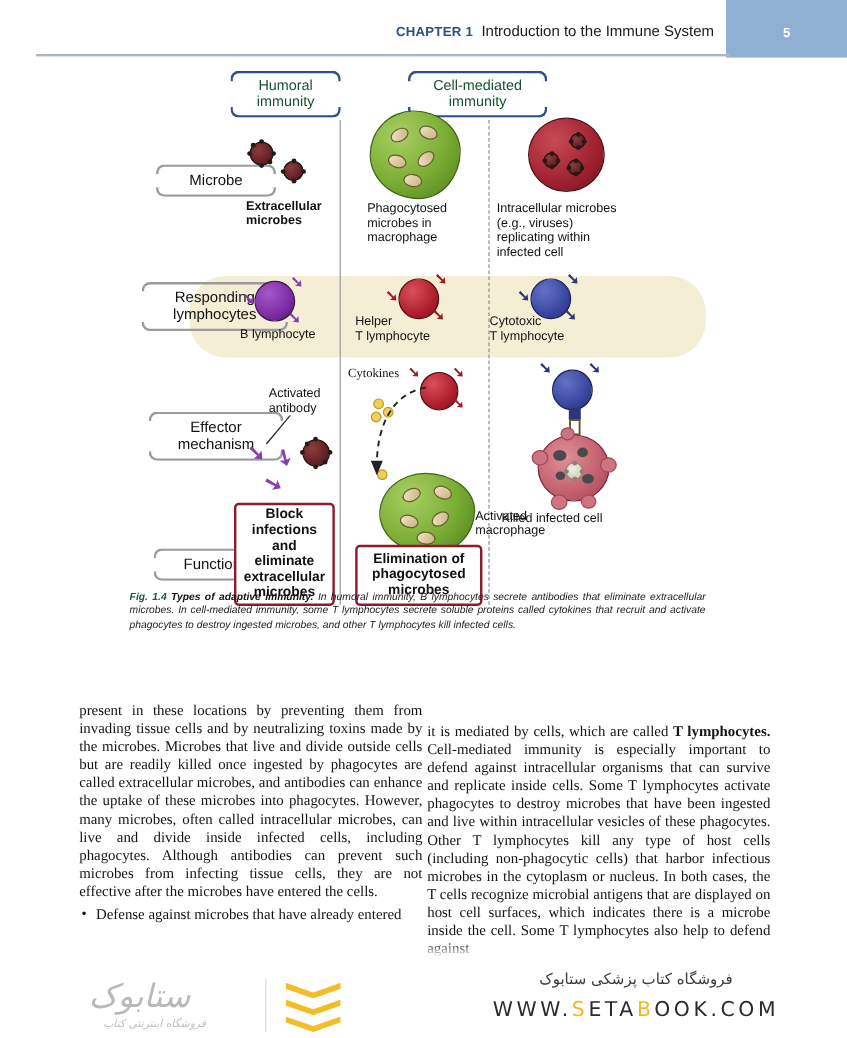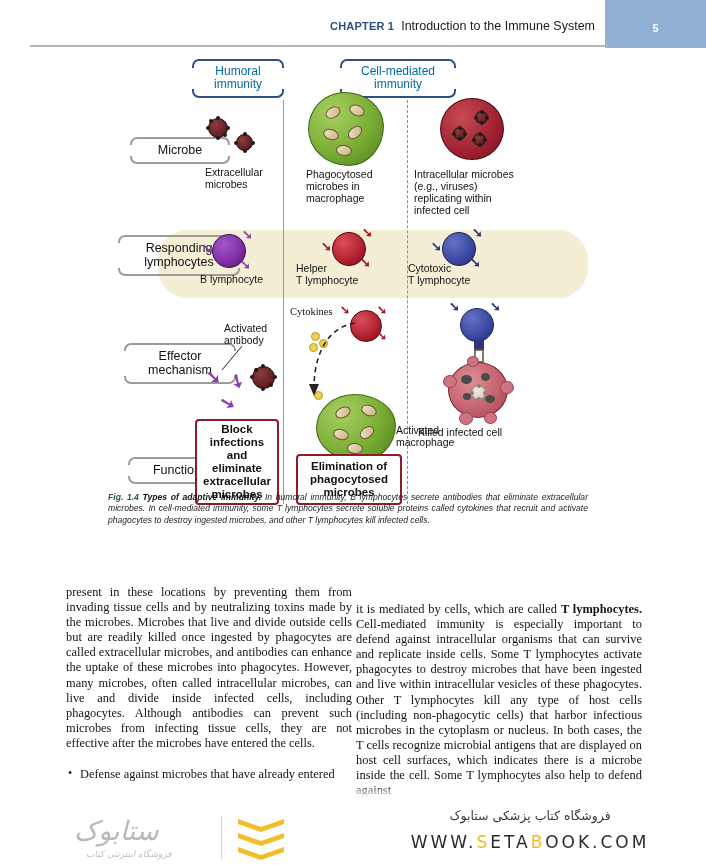--- a/index.html
+++ b/index.html
@@ -91,21 +91,21 @@
     left: 307px; top: 44px;
     width: 0; height: 404px;
     border-left: 1px dashed #8e8e8e;
   }
 
   
   .col-header {
     position: absolute;
     font-family: "Liberation Sans", sans-serif;
     font-size: 12px;
-    color: #0369a1;
+    color: #14532d;
     text-align: center;
     line-height: 13px;
     padding: 3px 8px 4px;
   }
   .col-header::before,
   .col-header::after {
     content: "";
     position: absolute;
     left: 0; width: 100%;
     height: 9px;
@@ -284,21 +284,21 @@
     line-height: 15.1px;
     color: #141414;
     text-align: justify;
   }
   #col-left  { left: 66px; top: 0; }
   #col-right { left: 356px; top: 17px; }
   .para { margin: 0 0 0 0; }
   .bullet-para {
     position: relative;
     padding-left: 14px;
-    margin-top: 16px;
+    margin-top: 4px;
   }
   .bullet-para::before {
     content: "\2022";
     position: absolute;
     left: 2px; top: -1px;
     font-size: 12px;
   }
   .bold-term { font-weight: bold; }
 
   
@@ -425,21 +425,21 @@
     </div>
   </div>
   <div>
     <div class="microbe" style="left:136px; top:78px; width:17px; height:17px;">
       <div class="spike" style="left:-3px; top:6px;"></div>
       <div class="spike" style="right:-3px; top:6px;"></div>
       <div class="spike" style="left:6px; top:-3px;"></div>
       <div class="spike" style="left:6px; bottom:-3px;"></div>
     </div>
   </div>
-  <div class="cell-caption" style="left:105px; top:110px; width:80px;">
+  <div class="cell-caption" style="left:105px; top:110px; width:80px;font-weight:bold;">
     <span>Extracellular</span><br>
     <span>microbes</span>
   </div>
 
   <div class="macrophage" style="left:208px; top:36px; width:74px; height:72px;">
     <div class="vacuole" style="left:16px; top:14px; transform:rotate(-28deg);"></div>
     <div class="vacuole" style="left:40px; top:12px; transform:rotate(22deg);"></div>
     <div class="vacuole" style="left:14px; top:36px; transform:rotate(18deg);"></div>
     <div class="vacuole" style="left:38px; top:34px; transform:rotate(-40deg);"></div>
     <div class="vacuole" style="left:27px; top:52px; transform:rotate(8deg);"></div>

